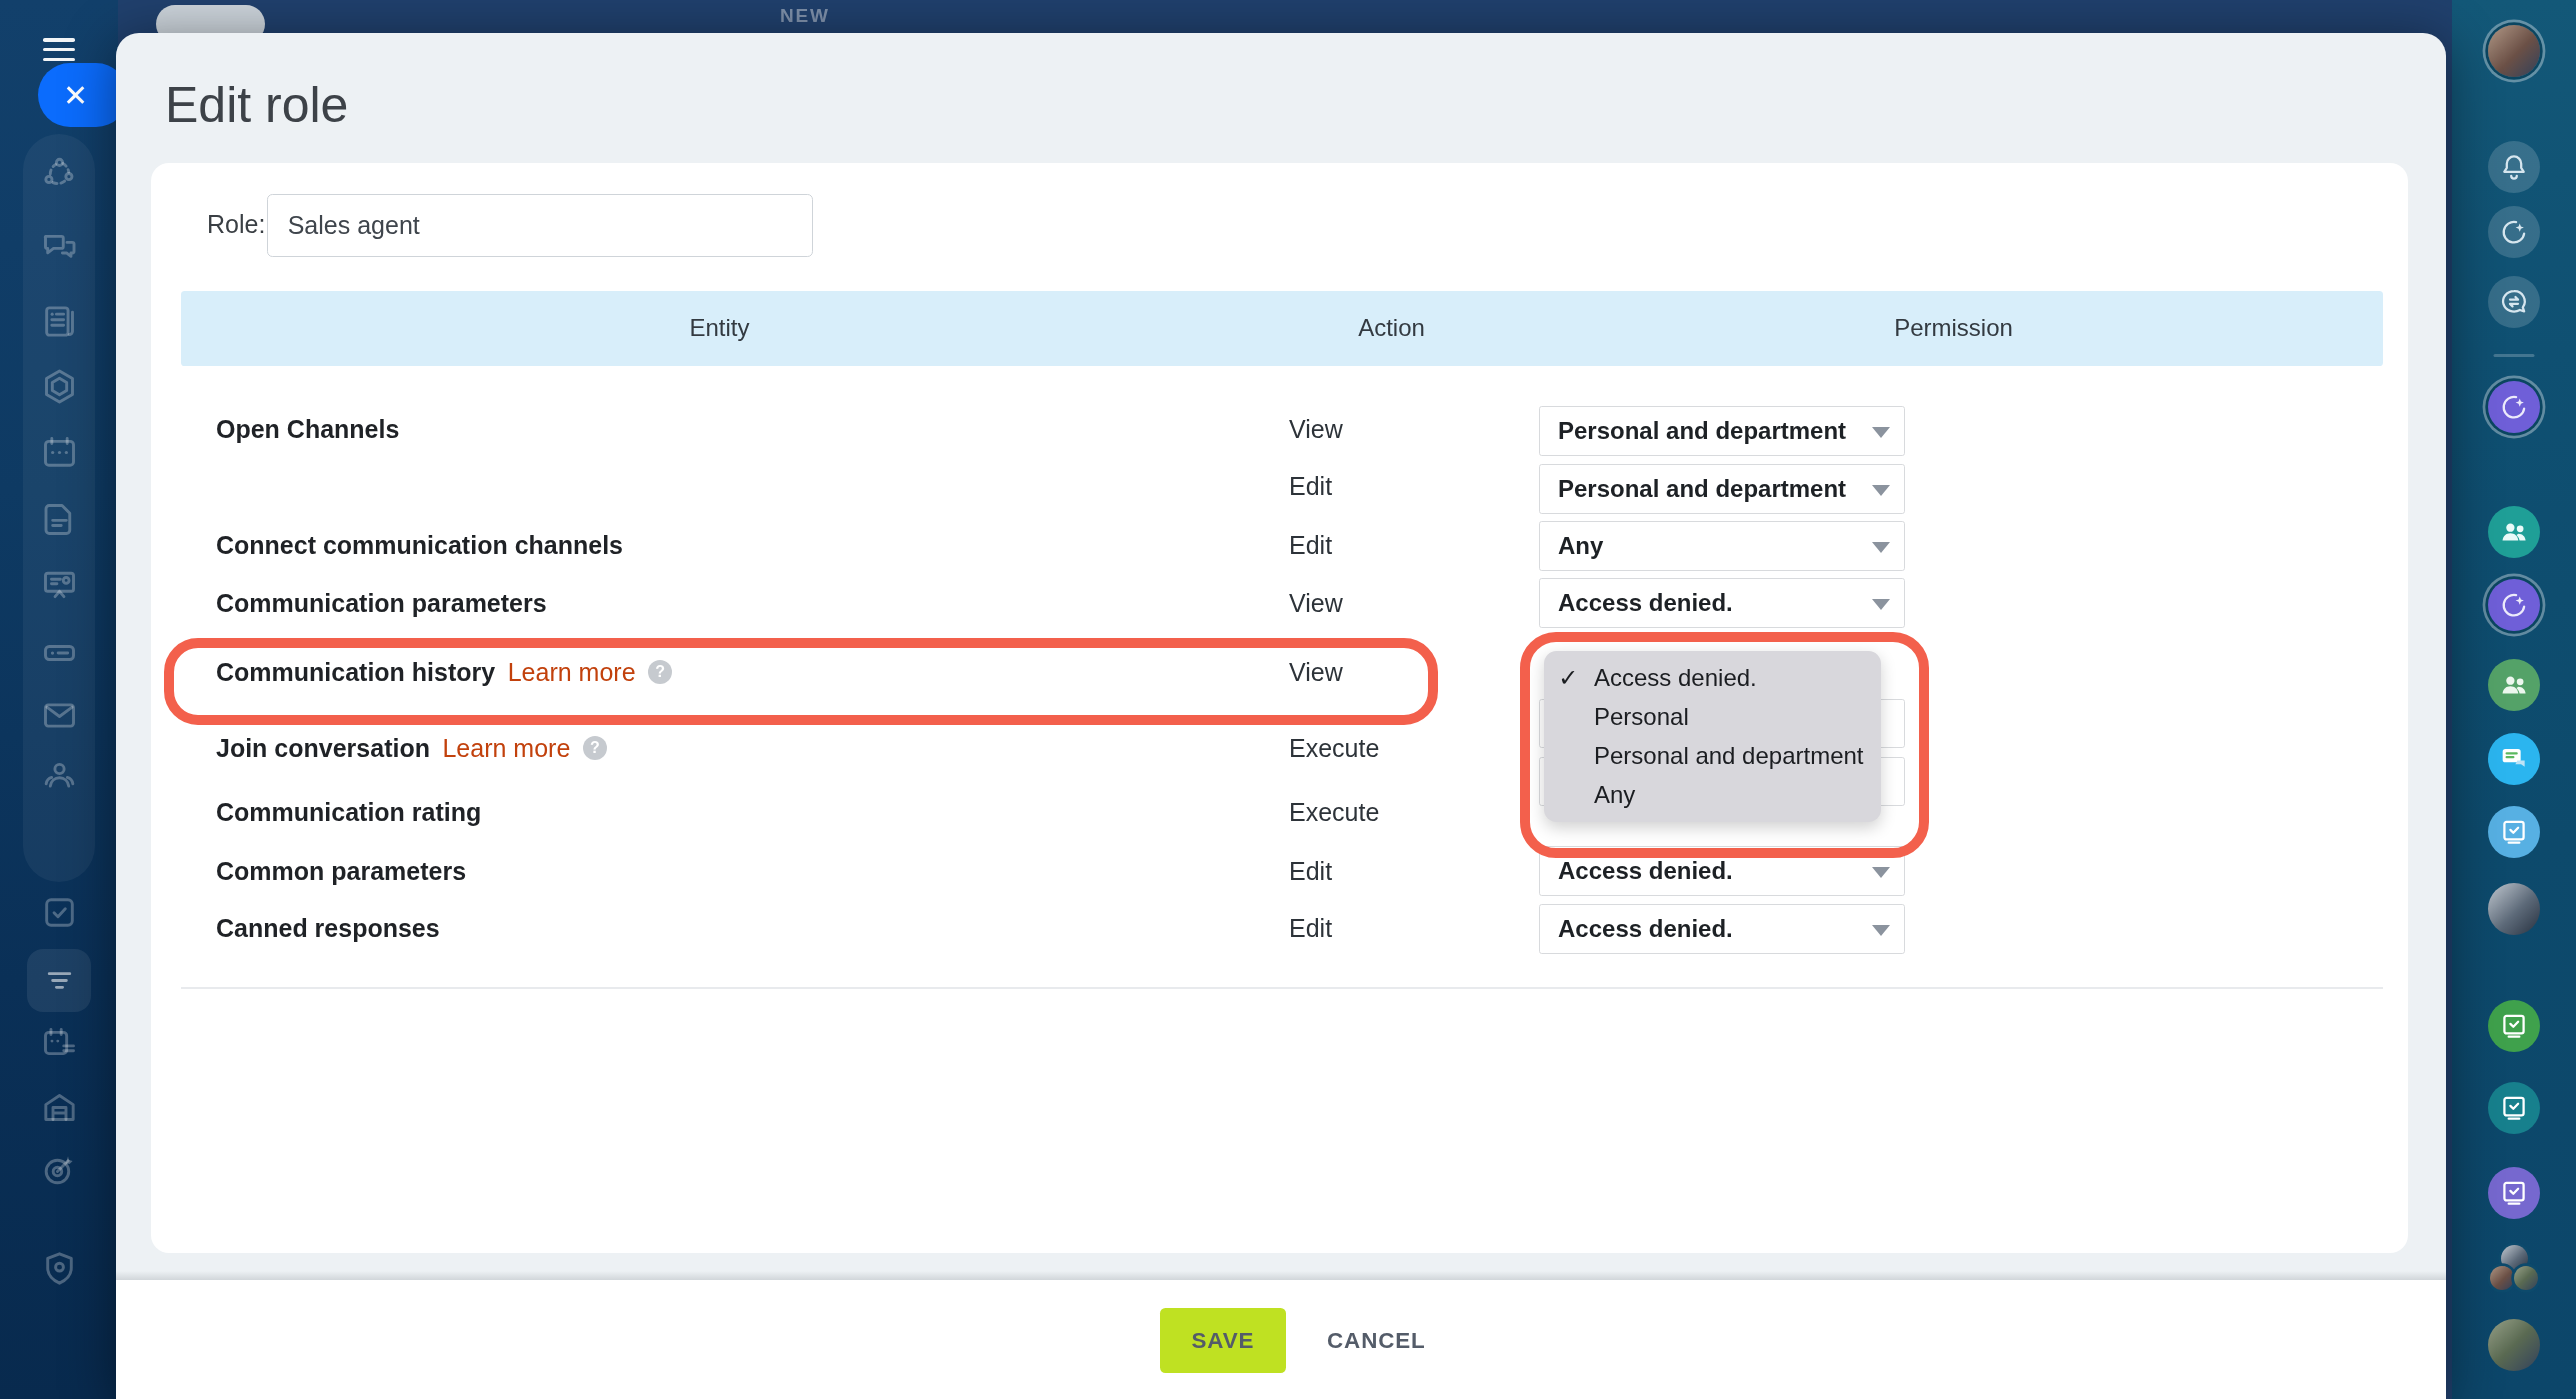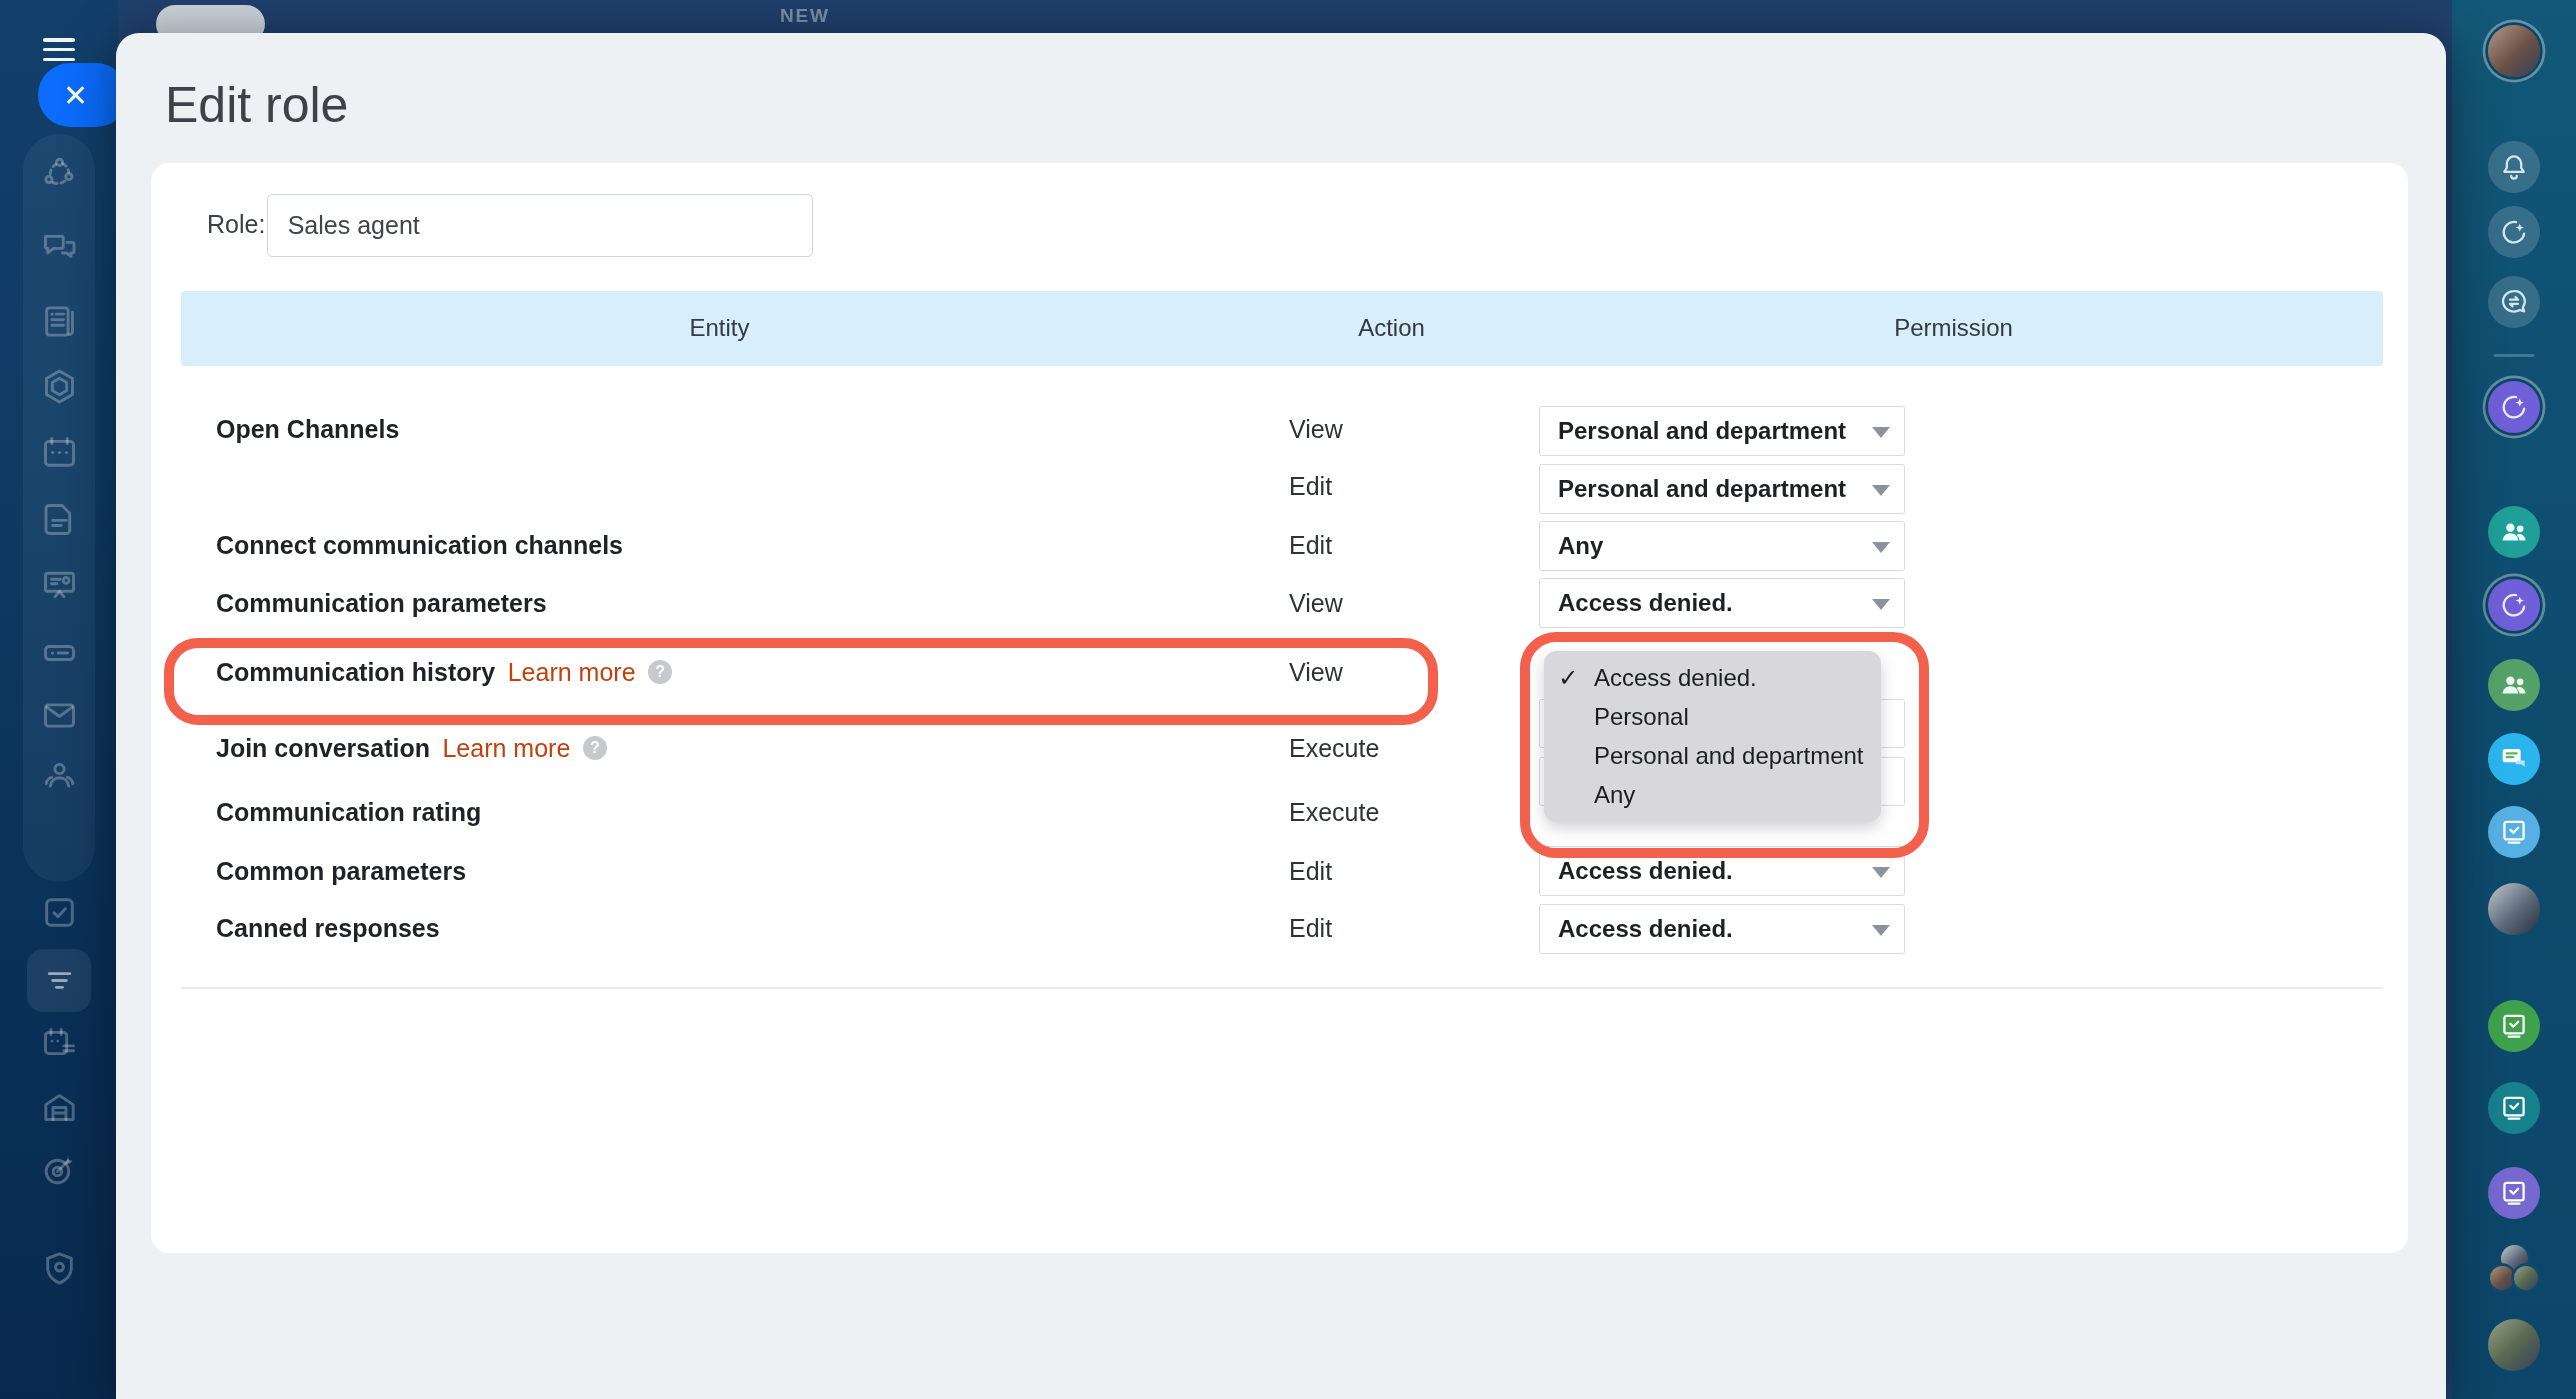--- a/index.html
+++ b/index.html
@@ -311,20 +311,24 @@
           <span>Any</span>
         </div>
       </div>
 
       <div class="annot annot-row"></div>
       <div class="annot annot-menu"></div>
 
       <div class="card-divider"></div>
     </div>
 
+    <div class="modal-footer">
+      <button class="save-btn">SAVE</button>
+      <button class="cancel-btn">CANCEL</button>
+    </div>
   </div>
 
   <div class="right-sidebar">
     <div id="right-items">
         <div class="rs-item rs-ring pal-woman1" style="top: 25px;"></div>
         <div class="rs-item st-frosted" style="top: 141px;">
           <span style="display: flex;">
             <svg viewBox="0 0 24 24" fill="none" stroke="currentColor" stroke-width="1.7" stroke-linecap="round" stroke-linejoin="round">
               <path d="M12 4.1a5.4 5.4 0 0 1 5.4 5.4v3.2l1.9 2.9H4.7l1.9-2.9V9.5A5.4 5.4 0 0 1 12 4.1z"></path>
               <path d="M9.9 18.6a2.1 2.1 0 0 0 4.2 0"></path>

